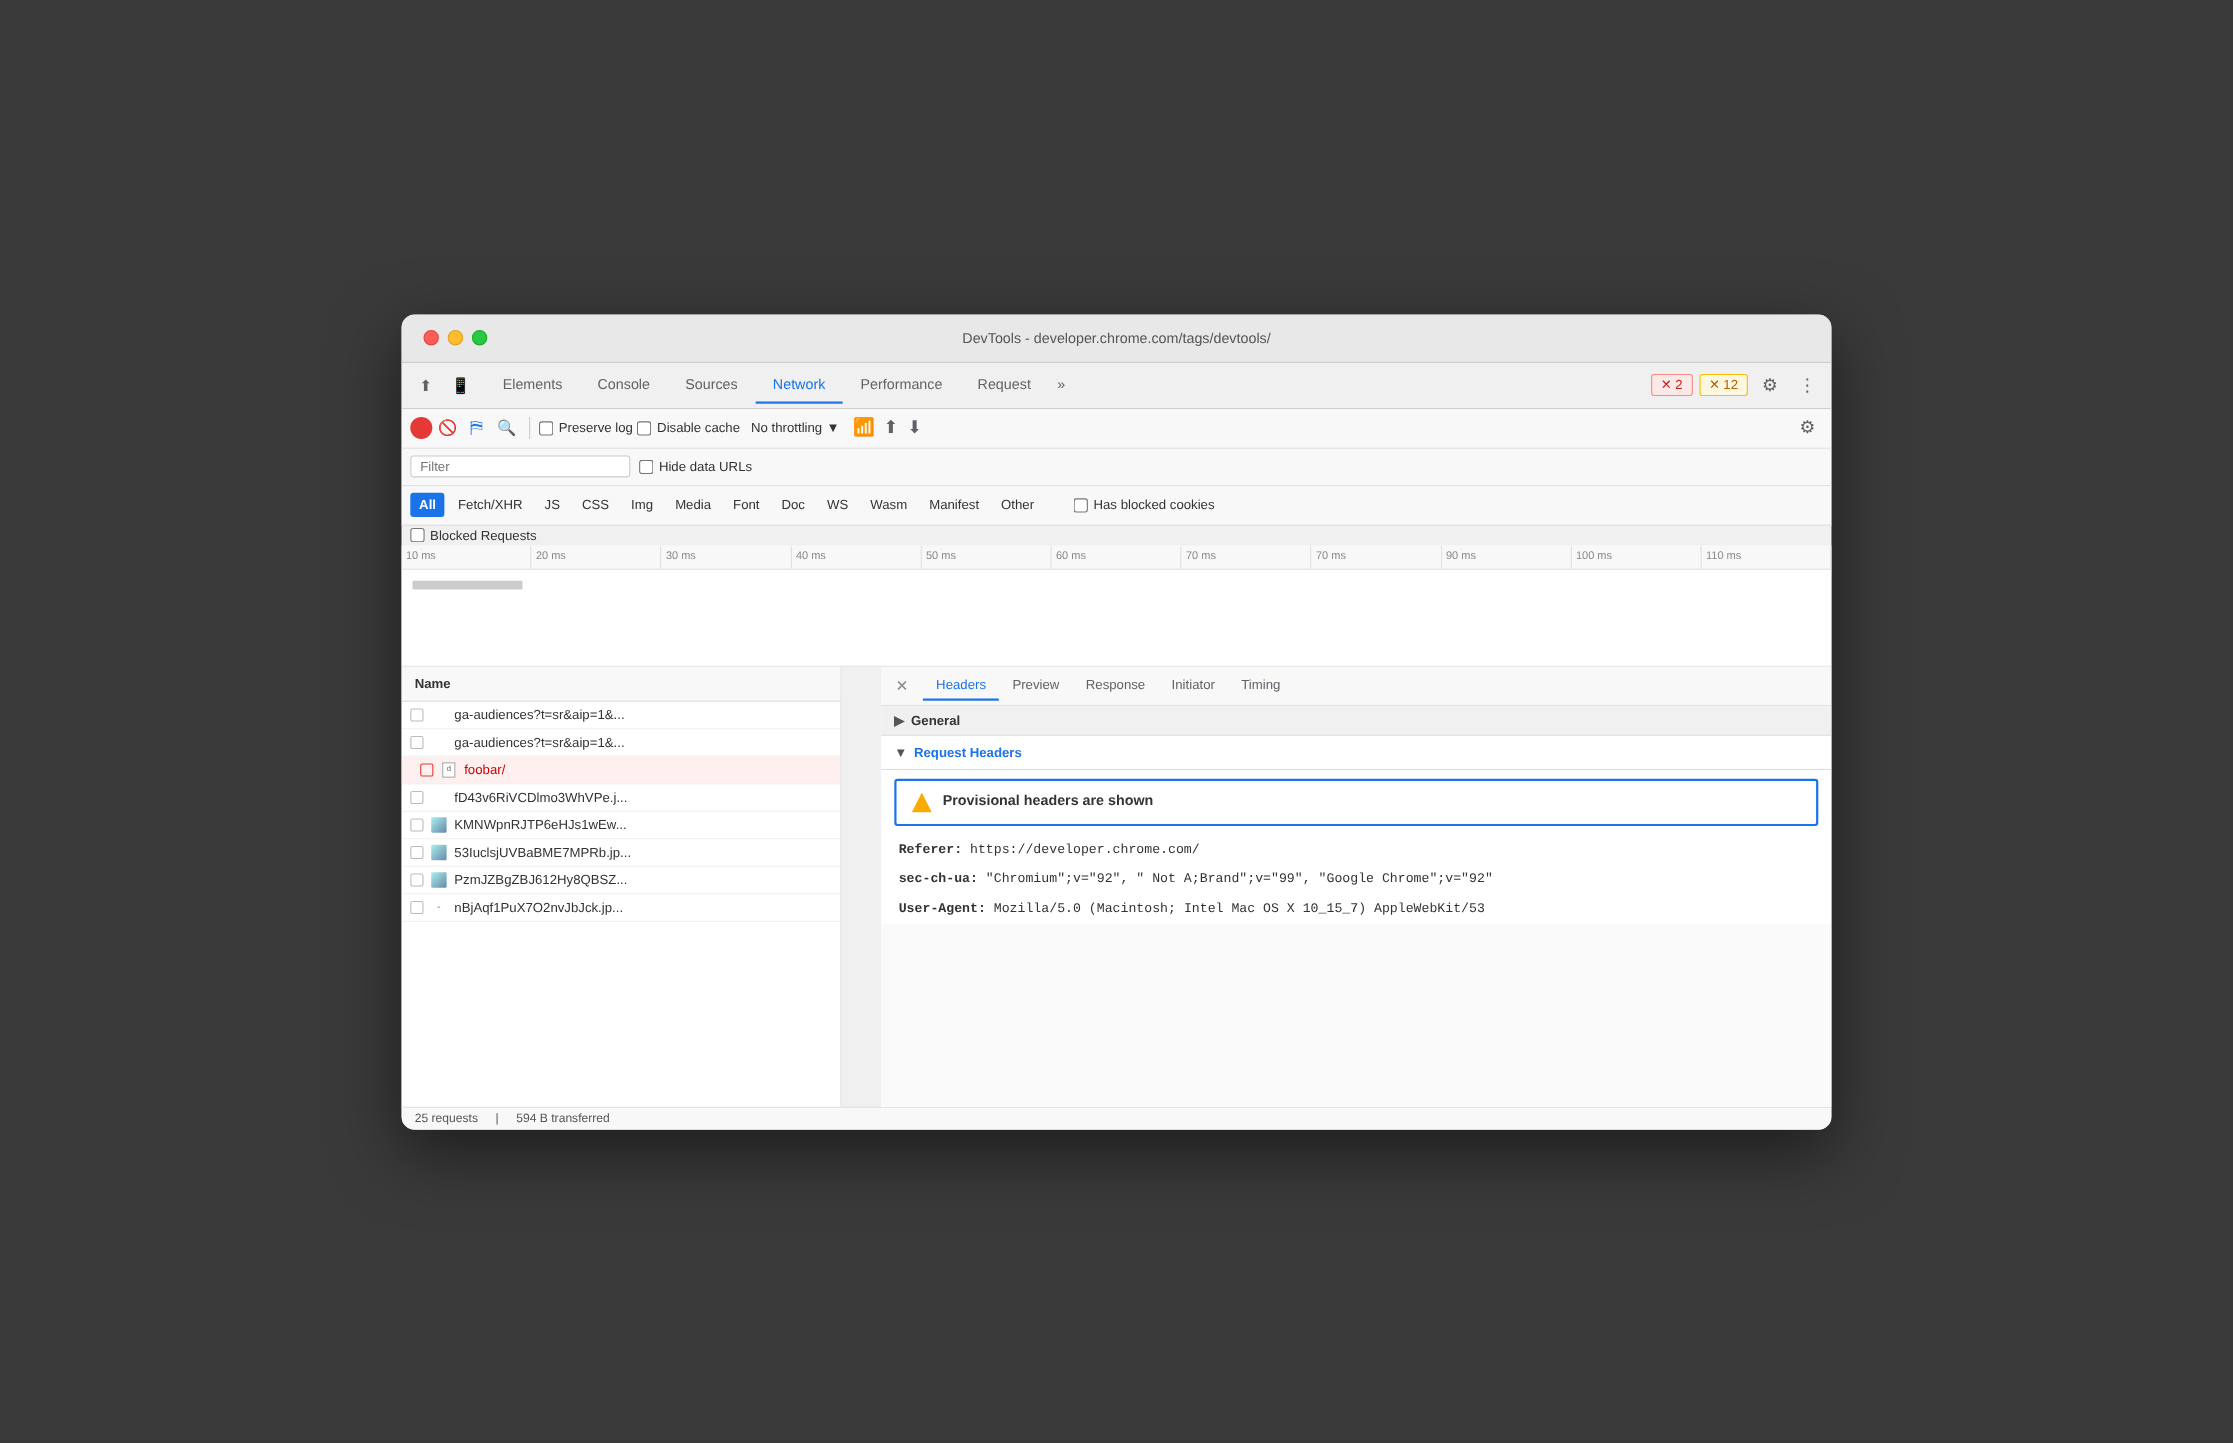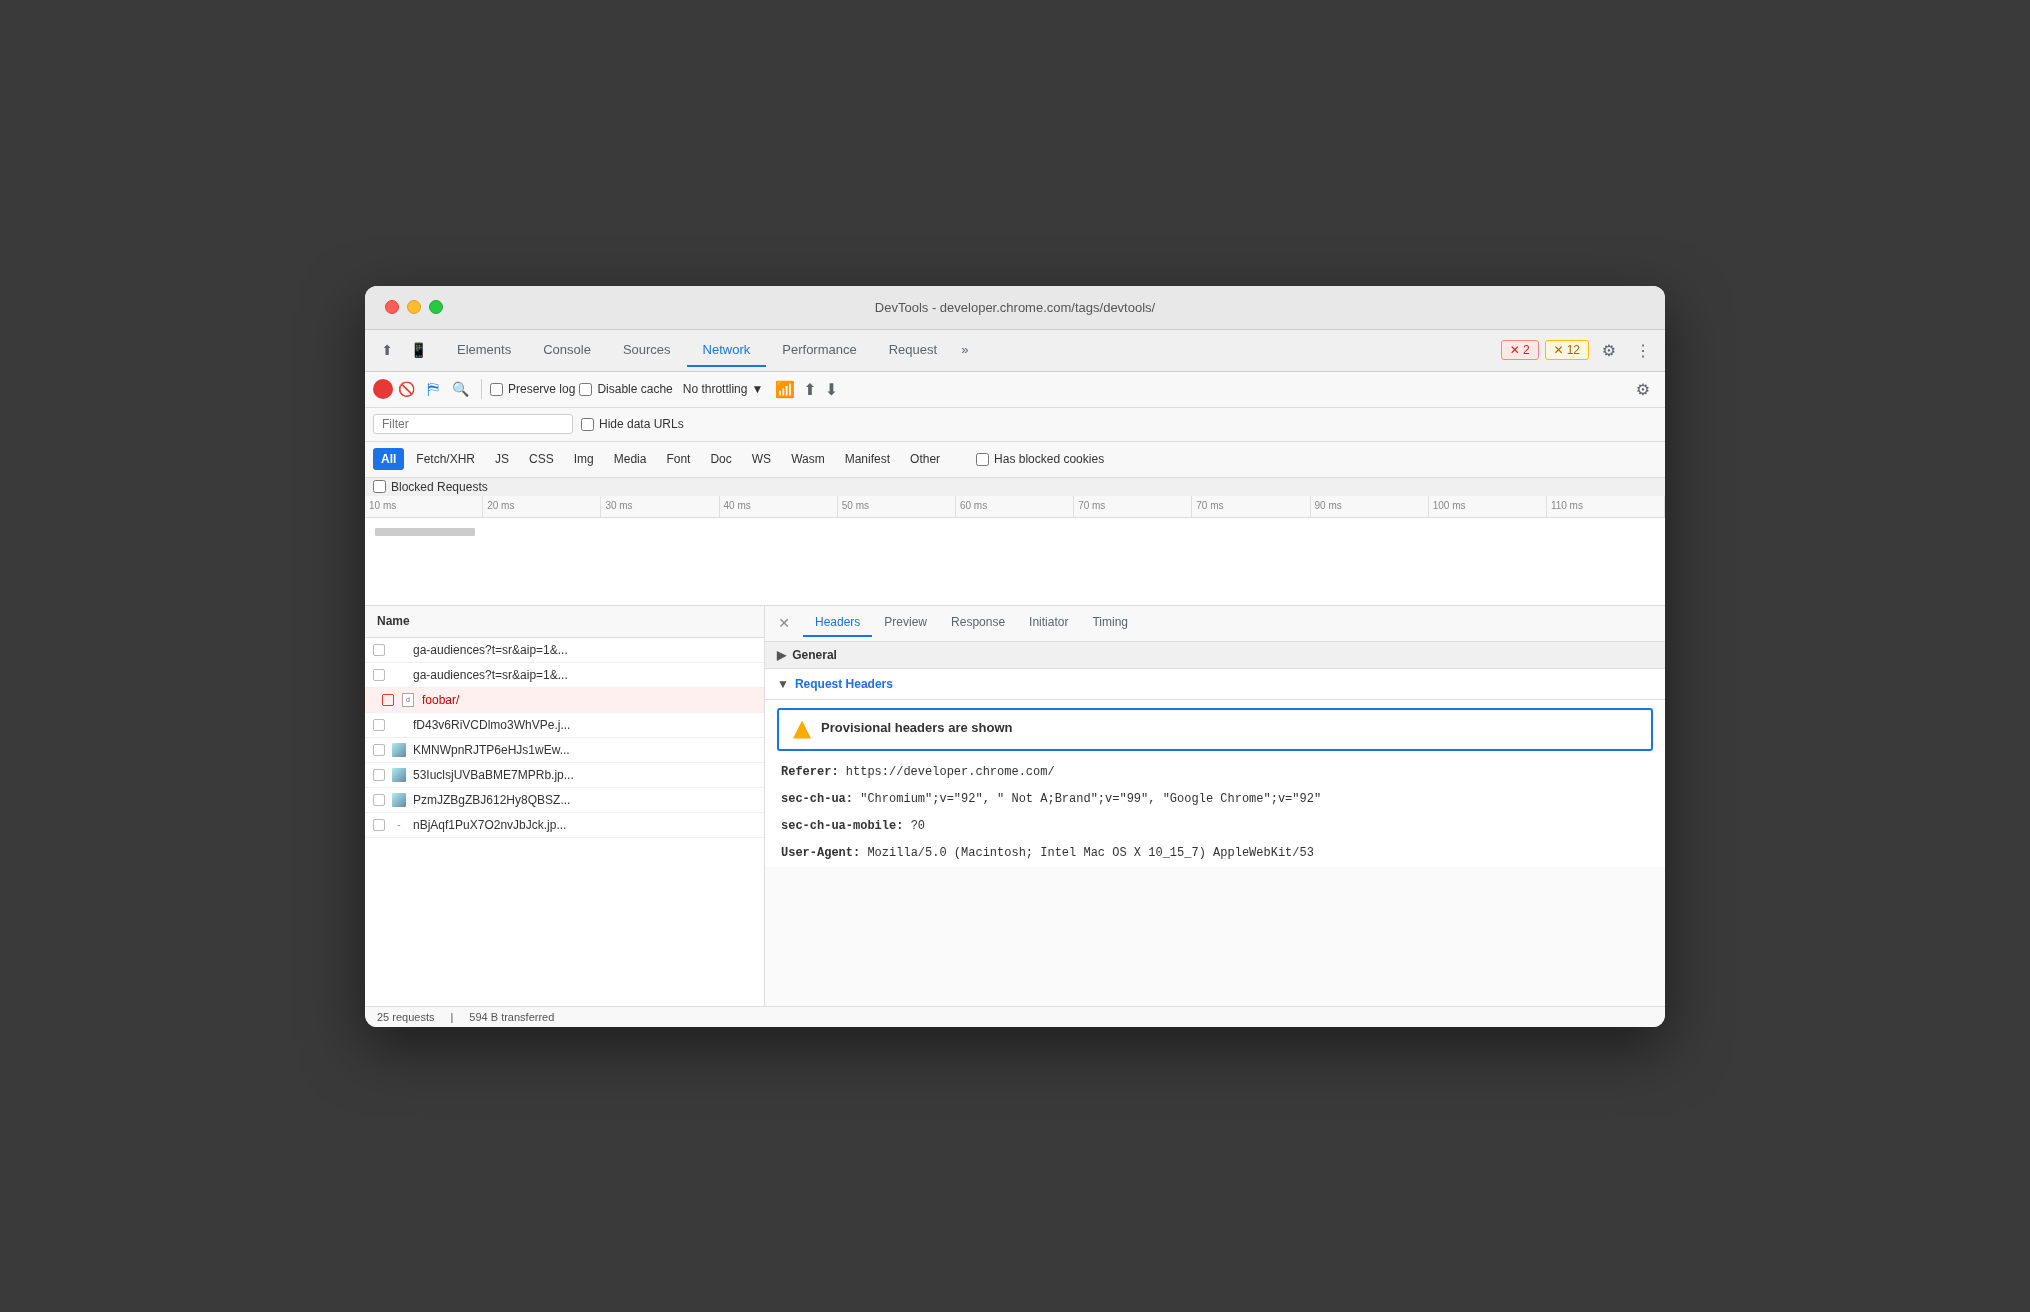--- a/index.html
+++ b/index.html
@@ -241,20 +241,21 @@
       left: 10px;
       width: 100px;
       height: 8px;
       background: #ccc;
       border-radius: 1px;
     }
     
     .main-area {
       display: flex;
       height: 400px;
+      gap: 36px;
     }
     
     .requests-panel {
       width: 400px;
       border-right: 1px solid #ddd;
       display: flex;
       flex-direction: column;
       background: white;
       overflow: hidden;
     }
@@ -642,24 +643,20 @@
 
           <div class="header-row">
             <span class="header-key">Referer:</span>
             <span class="header-val">https://developer.chrome.com/</span>
           </div>
           <div class="header-row">
             <span class="header-key">sec-ch-ua:</span>
             <span class="header-val">"Chromium";v="92", " Not A;Brand";v="99", "Google Chrome";v="92"</span>
           </div>
           <div class="header-row">
-            <span class="header-key">sec-ch-ua-mobile:</span>
-            <span class="header-val">?0</span>
-          </div>
-          <div class="header-row">
             <span class="header-key">User-Agent:</span>
             <span class="header-val">Mozilla/5.0 (Macintosh; Intel Mac OS X 10_15_7) AppleWebKit/53</span>
           </div>
         </div>
       </div>
     </div>
   </div>
 
   <div class="status-bar">
     <span>25 requests</span>

